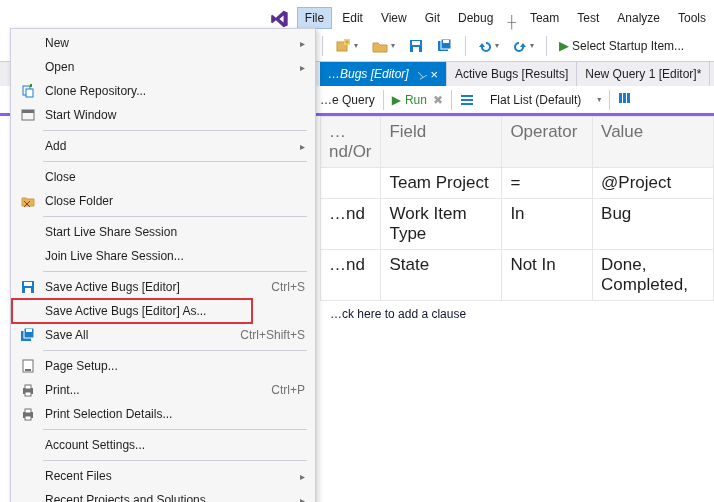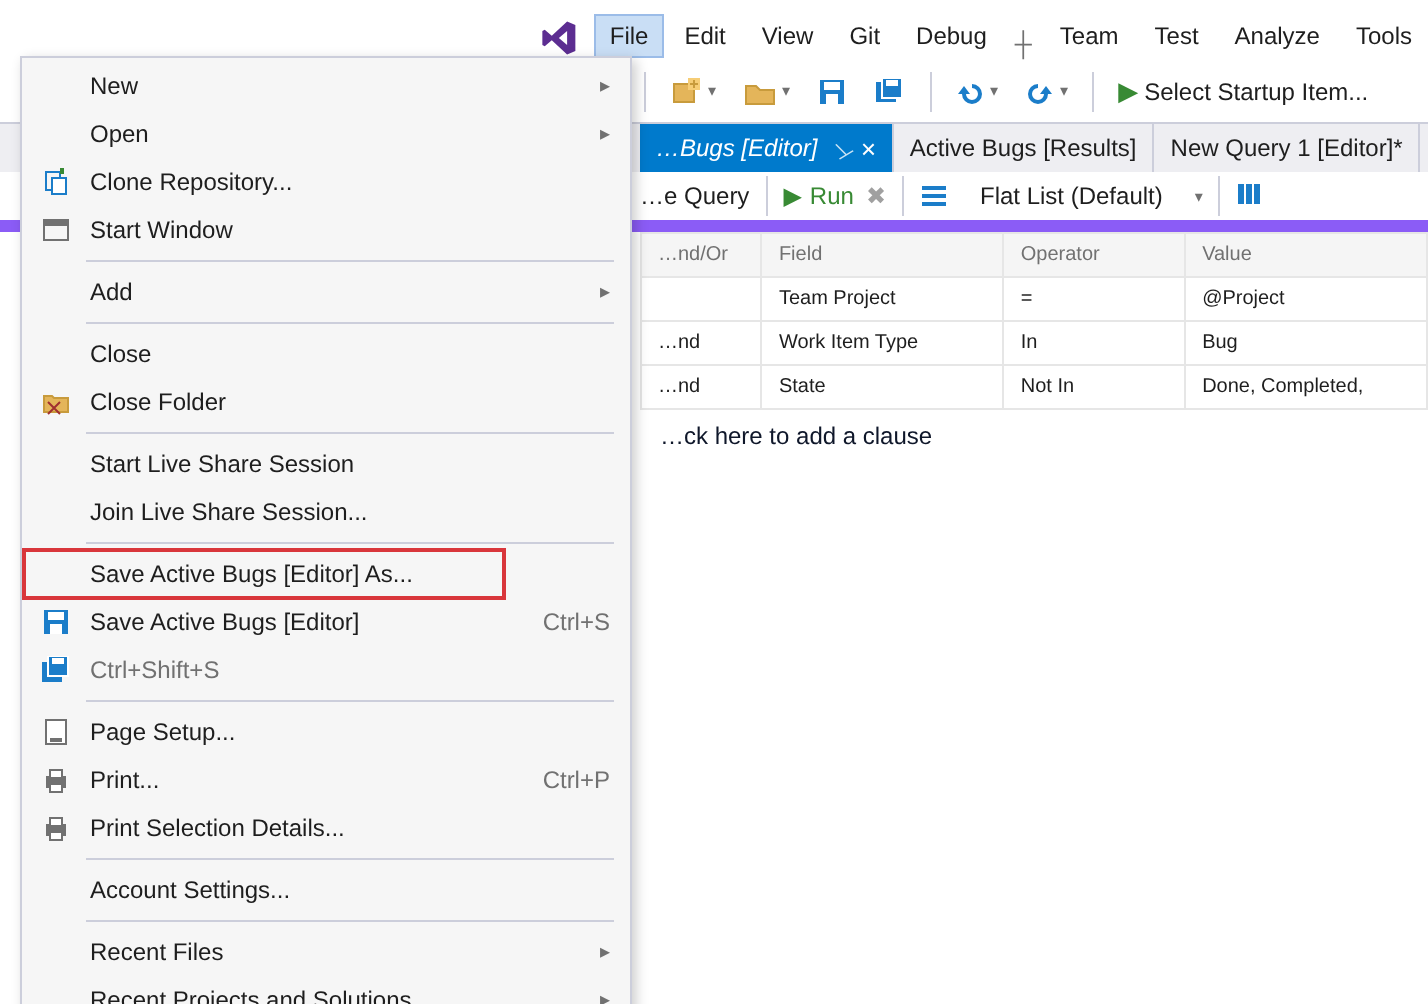--- a/index.html
+++ b/index.html
@@ -11,26 +11,26 @@
   .toolbar { display: flex; align-items: center; height: 32px; padding-left: 320px; gap: 6px; border-bottom: 1px solid #cccedb; }
   .tb-btn { display: inline-flex; align-items: center; padding: 2px 4px; gap: 3px; color: #1e1e1e; }
   .tb-sep { width: 1px; height: 20px; background: #cccedb; margin: 0 2px; }
   .dd-arrow { font-size: 8px; color: #717171; }
   .green-play { color: #388a34; font-size: 13px; }
   .tabs { display: flex; align-items: stretch; height: 24px; padding-left: 320px; background: #eeeef2; }
   .tab { display: flex; align-items: center; padding: 0 8px; font-size: 12px; gap: 6px; border-right: 1px solid #cccedb; }
   .tab.active { background: #007acc; color: #fff; font-style: italic; }
   .tab .pin { font-size: 11px; opacity: .8; transform: rotate(45deg); display:inline-block;}
   .tab .x { font-size: 13px; line-height: 1; }
-  .qtoolbar { display: flex; align-items: center; height: 30px; padding-left: 320px; gap: 6px; border-bottom: 6px solid #8b5cf6; background: #fff; text-align: center; }
+  .qtoolbar { display: flex; align-items: center; height: 30px; padding-left: 320px; gap: 6px; border-bottom: 3px solid #8b5cf6; background: #fff; text-align: center; }
   .run { color: #388a34; display: inline-flex; align-items: center; gap: 4px; }
   .flatlist { display: inline-flex; align-items: center; gap: 16px; }
   .grid { display: table; width: calc(100% - 320px); margin-left: 320px; border-collapse: collapse; }
   .ghead, .grow { display: table-row; }
-  .gcell { display: table-cell; border: 1px solid #e6e6e6; padding: 5px 8px; color: #1e1e1e; font-size: 10px; }
+  .gcell { display: table-cell; border: 1px solid #e6e6e6; padding: 5px 8px; color: #1e1e1e; font-size: 17px; }
   .ghead .gcell { background: #f5f5f5; color: #717171; }
   .c1 { width: 60px; } .c2 { width: 120px; } .c3 { width: 90px; } .c4 { width: 120px; }
   .addclause { margin-left: 320px; padding: 6px 10px; color: #0f172a; font-size: 12px; }
   .file-menu { position: absolute; left: 10px; top: 28px; width: 306px; background: #f6f6f6; border: 1px solid #cccedb; box-shadow: 2px 2px 6px rgba(0,0,0,.2); padding: 2px; z-index: 10; }
   .fm-row { display: flex; align-items: center; height: 24px; padding: 0 8px 0 6px; gap: 8px; position: relative; }
   .fm-icon { width: 18px; height: 18px; display: inline-flex; align-items: center; justify-content: center; color: #1b7dc9; font-size: 13px; }
   .fm-label { flex: 1; white-space: nowrap; color: #1e1e1e; }
   .fm-short { color: #717171; font-size: 12px; }
   .fm-arrow { font-size: 10px; color: #717171; }
   .fm-sep { height: 1px; background: #cccedb; margin: 3px 6px 3px 30px; }
@@ -228,44 +228,45 @@
     <div class="fm-sep"></div>
     <div class="fm-row">
       <span class="fm-icon"></span>
       <span class="fm-label">Start Live Share Session</span>
     </div>
     <div class="fm-row">
       <span class="fm-icon"></span>
       <span class="fm-label">Join Live Share Session...</span>
     </div>
     <div class="fm-sep"></div>
-    <div class="fm-row" style="position: relative;">
-      <span class="fm-icon"></span>
-      <span class="fm-label">Save Active Bugs [Editor] As...</span>
-      <div class="highlight-box" style="inset: -1px 60px -1px -2px;"></div>
-    </div>
     <div class="fm-row">
       <span class="fm-icon">
         <svg width="14" height="14">
           <rect x="1" y="1" width="12" height="12" fill="#1b7dc9"></rect>
           <rect x="3" y="2" width="8" height="4" fill="#fff"></rect>
           <rect x="4" y="8" width="6" height="5" fill="#fff"></rect>
         </svg>
       </span>
       <span class="fm-label">Save Active Bugs [Editor]</span>
       <span class="fm-short">Ctrl+S</span>
+    </div>
+    <div class="fm-row" style="position: relative;">
+      <span class="fm-icon"></span>
+      <span class="fm-label">Save Active Bugs [Editor] As...</span>
+      <div class="highlight-box" style="inset: -1px 60px -1px -2px;"></div>
     </div>
     <div class="fm-row">
       <span class="fm-icon">
         <svg width="16" height="14">
           <rect x="1" y="3" width="10" height="10" fill="#1b7dc9"></rect>
           <rect x="4" y="0" width="10" height="10" fill="#1b7dc9" stroke="#fff"></rect>
           <rect x="6" y="1" width="6" height="3" fill="#fff"></rect>
         </svg>
       </span>
+      <span class="fm-label">Save All</span>
       <span class="fm-short">Ctrl+Shift+S</span>
     </div>
     <div class="fm-sep"></div>
     <div class="fm-row">
       <span class="fm-icon">
         <svg width="14" height="14">
           <rect x="2" y="1" width="10" height="12" fill="#fff" stroke="#717171"></rect>
           <rect x="4" y="10" width="6" height="2" fill="#717171"></rect>
         </svg>
       </span>

